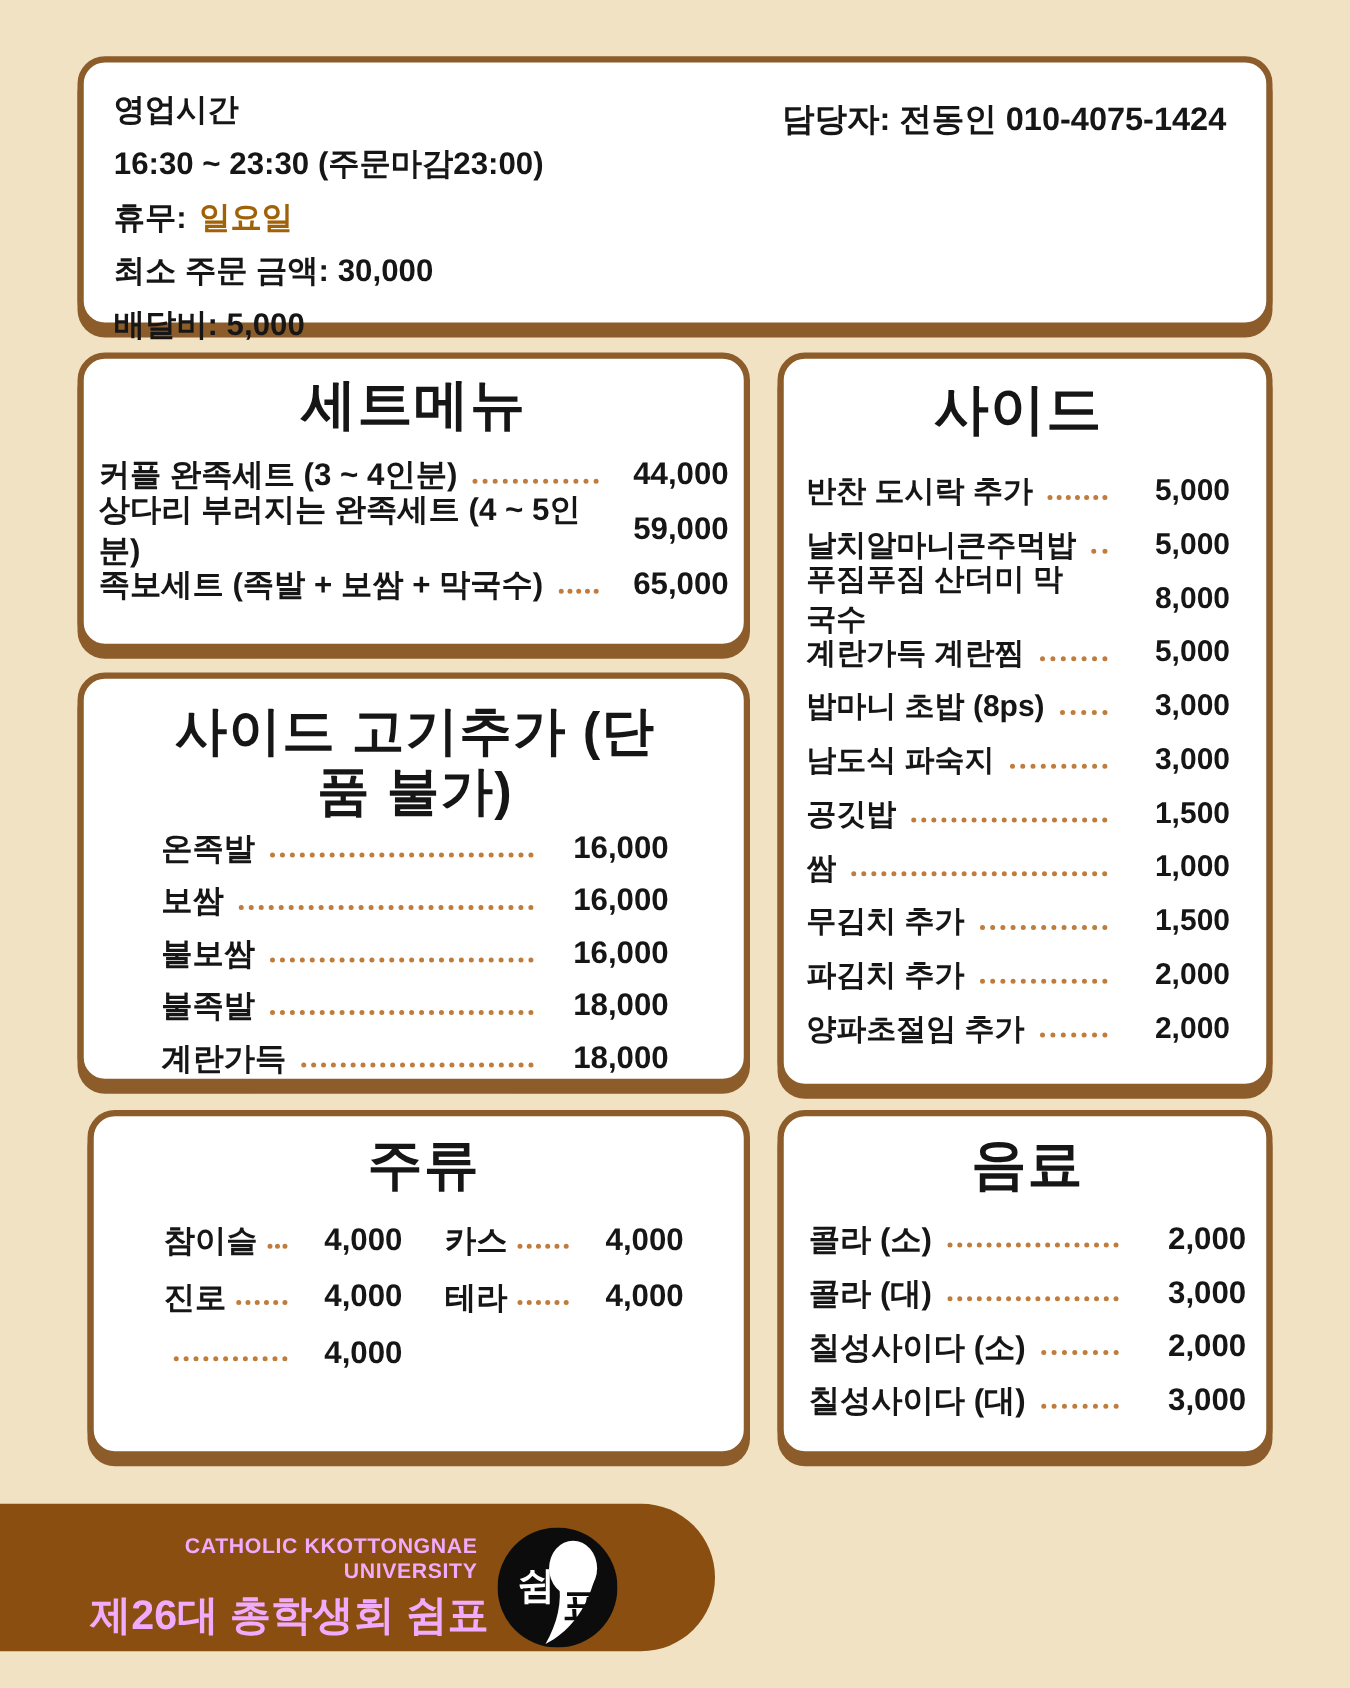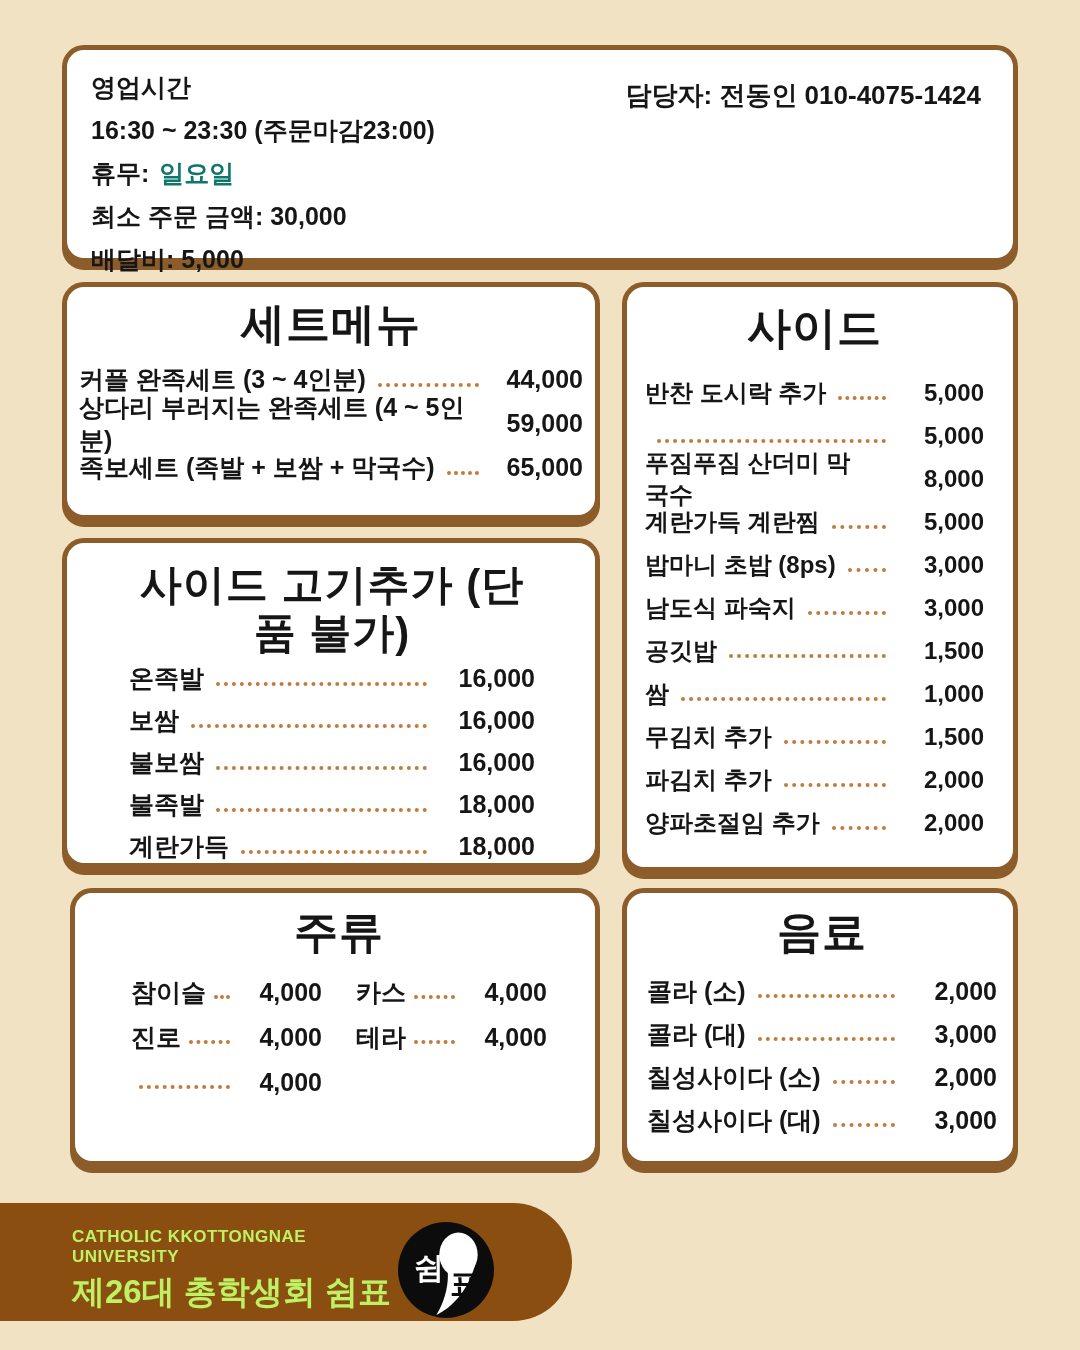--- a/index.html
+++ b/index.html
@@ -37,21 +37,21 @@
     flex:1;
     border-bottom:4px dotted #bf7c3c;
     margin:0 12px;
     transform:translateY(5px);
   }
   .price { text-align:right; white-space:nowrap; }
 
   
   #info-panel { left:62px; top:45px; width:956px; height:218px; padding:16px 24px; }
   #info-panel .line { font-size:25px; font-weight:800; height:43px; display:flex; align-items:center; }
-  .red { color:#0f766e; margin-left:10px; }
+  .red { color:#a16207; margin-left:10px; }
   #manager-line {
     position:absolute; top:28px; right:32px;
     font-size:26px; font-weight:800;
   }
 
   
   #set-panel { left:62px; top:282px; width:538px; height:238px; padding:12px 12px 0; }
   #set-panel .menu-row { height:44px; }
   #set-panel .price { min-width:92px; }
   #set-panel .rows { margin-top:8px; }
@@ -85,21 +85,21 @@
 
   
   #footer-bar {
     position:absolute; left:0; top:1203px;
     width:572px; height:118px;
     background:#8a4f10;
     border-radius:0 59px 59px 0;
   }
   #footer-text {
     position:absolute; left:72px; top:24px; width:310px;
-    text-align:left; color:#bef264;
+    text-align:right; color:#f0abfc;
   }
   #footer-univ { font-size:17px; font-weight:800; letter-spacing:0.5px; }
   #footer-council { font-size:33px; font-weight:800; margin-top:3px; white-space:nowrap; }
   #footer-logo {
     position:absolute; left:398px; top:19px;
     width:96px; height:96px;
   }
   #footer-logo svg { display:block; }
   .logo-char {
     position:absolute; font-weight:800; font-size:30px;
@@ -150,20 +150,21 @@
   <h2 class="panel-title">사이드</h2>
   <div class="rows">
 
       <div class="menu-row">
         <span>반찬 도시락 추가</span>
         <span class="dots"></span>
         <span class="price">5,000</span>
       </div>
 
       <div class="menu-row">
+        <span>날치알마니큰주먹밥</span>
         <span class="dots"></span>
         <span class="price">5,000</span>
       </div>
 
       <div class="menu-row">
         <span>푸짐푸짐 산더미 막국수</span>
         <span class="dots"></span>
         <span class="price">8,000</span>
       </div>
 

